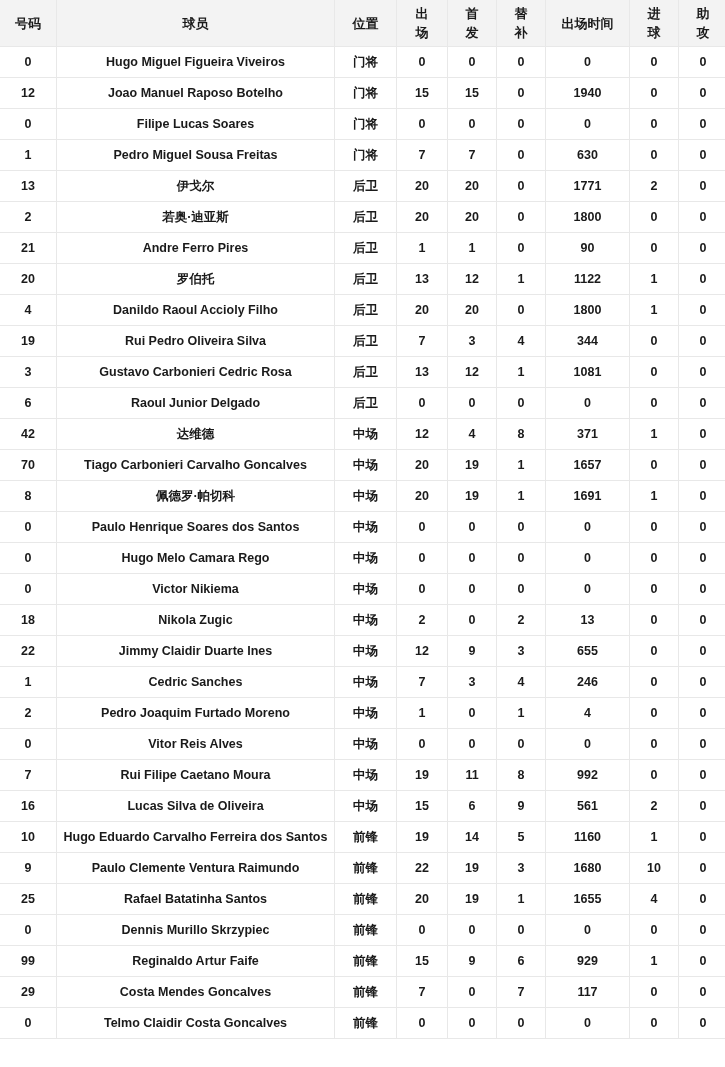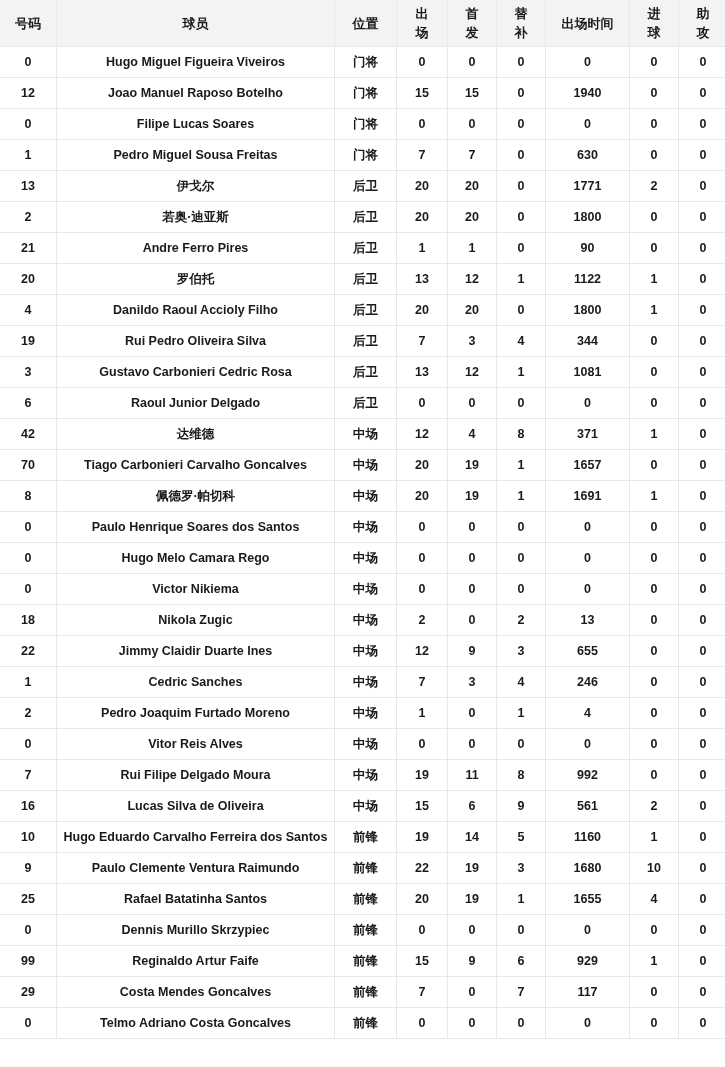--- a/index.html
+++ b/index.html
@@ -331,21 +331,21 @@
           <td class="col-position">中场</td>
           <td class="col-appearances">0</td>
           <td class="col-starts">0</td>
           <td class="col-substitute">0</td>
           <td class="col-minutes">0</td>
           <td class="col-goals">0</td>
           <td class="col-assists">0</td>
         </tr>
         <tr>
           <td class="col-number">7</td>
-          <td class="col-player">Rui Filipe Delgado Moura</td>
+          <td class="col-player">Rui Filipe Caetano Moura</td>
           <td class="col-position">中场</td>
           <td class="col-appearances">19</td>
           <td class="col-starts">11</td>
           <td class="col-substitute">8</td>
           <td class="col-minutes">992</td>
           <td class="col-goals">0</td>
           <td class="col-assists">0</td>
         </tr>
         <tr>
           <td class="col-number">16</td>
@@ -419,21 +419,21 @@
           <td class="col-position">前锋</td>
           <td class="col-appearances">7</td>
           <td class="col-starts">0</td>
           <td class="col-substitute">7</td>
           <td class="col-minutes">117</td>
           <td class="col-goals">0</td>
           <td class="col-assists">0</td>
         </tr>
         <tr>
           <td class="col-number">0</td>
-          <td class="col-player">Telmo Adriano Costa Goncalves</td>
+          <td class="col-player">Telmo Claidir Costa Goncalves</td>
           <td class="col-position">前锋</td>
           <td class="col-appearances">0</td>
           <td class="col-starts">0</td>
           <td class="col-substitute">0</td>
           <td class="col-minutes">0</td>
           <td class="col-goals">0</td>
           <td class="col-assists">0</td>
         </tr>
       </tbody>
   </table>

